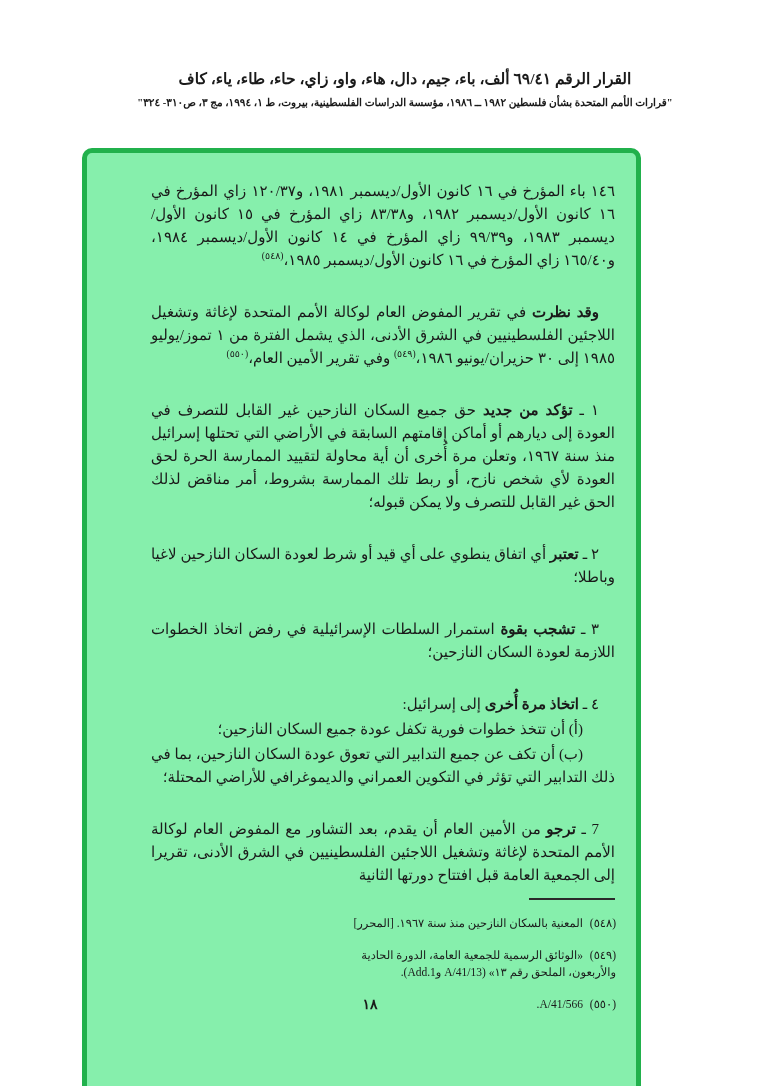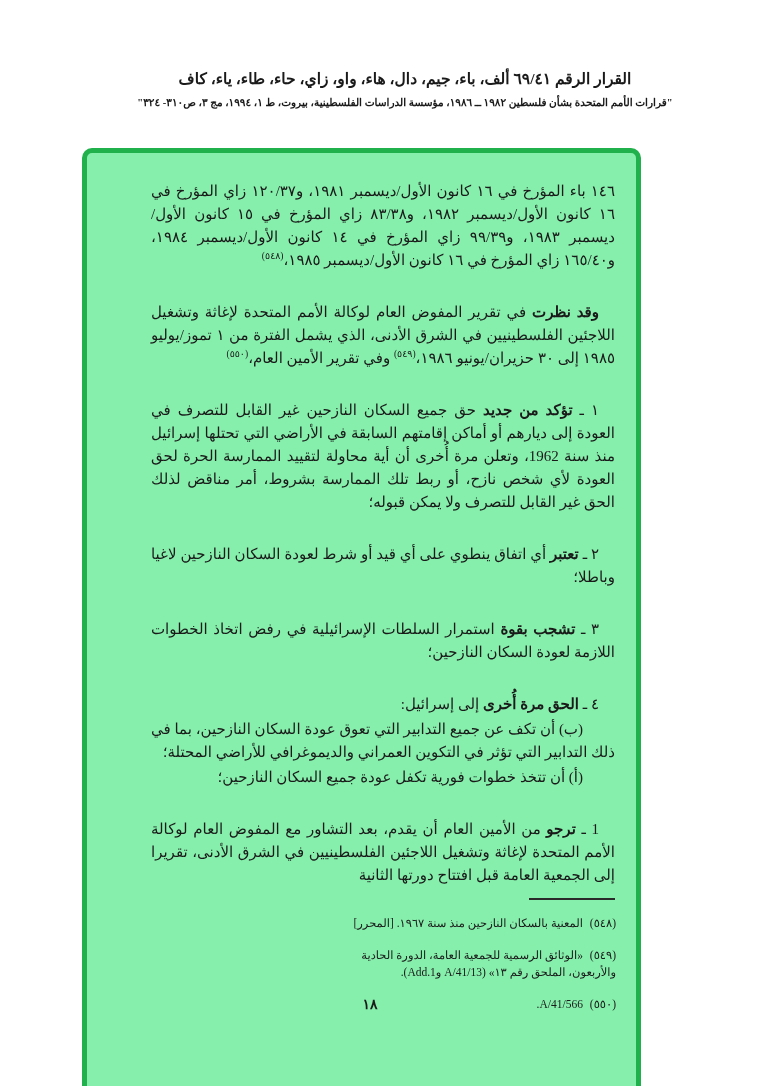--- a/index.html
+++ b/index.html
@@ -42,27 +42,27 @@
 <div class="header">
   <h1>القرار الرقم ٦٩/٤١ ألف، باء، جيم، دال، هاء، واو، زاي، حاء، طاء، ياء، كاف</h1>
   <div class="citation">"قرارات الأمم المتحدة بشأن فلسطين ١٩٨٢ ــ ١٩٨٦، مؤسسة الدراسات الفلسطينية، بيروت، ط ١، ١٩٩٤، مج ٣، ص٣١٠- ٣٢٤"</div>
 </div>
 
 <div class="green-box" style="border-color: rgb(33, 177, 76);">
   <div class="box-content">
     <div>
         <p class="para"><span>١٤٦ باء المؤرخ في ١٦ كانون الأول/ديسمبر ١٩٨١، و١٢٠/٣٧ زاي المؤرخ في ١٦ كانون الأول/ديسمبر ١٩٨٢، و٨٣/٣٨ زاي المؤرخ في ١٥ كانون الأول/ديسمبر ١٩٨٣، و٩٩/٣٩ زاي المؤرخ في ١٤ كانون الأول/ديسمبر ١٩٨٤، و١٦٥/٤٠ زاي المؤرخ في ١٦ كانون الأول/ديسمبر ١٩٨٥،</span><sup class="fnref">(٥٤٨)</sup></p>
         <p class="para indent"><b>وقد نظرت</b><span> في تقرير المفوض العام لوكالة الأمم المتحدة لإغاثة وتشغيل اللاجئين الفلسطينيين في الشرق الأدنى، الذي يشمل الفترة من ١ تموز/يوليو ١٩٨٥ إلى ٣٠ حزيران/يونيو ١٩٨٦،</span><sup class="fnref">(٥٤٩)</sup><span> وفي تقرير الأمين العام،</span><sup class="fnref">(٥٥٠)</sup></p>
-        <p class="para indent"><span class="num">١ ـ </span><b>تؤكد من جديد</b><span> حق جميع السكان النازحين غير القابل للتصرف في العودة إلى ديارهم أو أماكن إقامتهم السابقة في الأراضي التي تحتلها إسرائيل منذ سنة 1962، وتعلن مرة أُخرى أن أية محاولة لتقييد الممارسة الحرة لحق العودة لأي شخص نازح، أو ربط تلك الممارسة بشروط، أمر مناقض لذلك الحق غير القابل للتصرف ولا يمكن قبوله؛</span></p>
+        <p class="para indent"><span class="num">١ ـ </span><b>تؤكد من جديد</b><span> حق جميع السكان النازحين غير القابل للتصرف في العودة إلى ديارهم أو أماكن إقامتهم السابقة في الأراضي التي تحتلها إسرائيل منذ سنة ١٩٦٧، وتعلن مرة أُخرى أن أية محاولة لتقييد الممارسة الحرة لحق العودة لأي شخص نازح، أو ربط تلك الممارسة بشروط، أمر مناقض لذلك الحق غير القابل للتصرف ولا يمكن قبوله؛</span></p>
         <p class="para indent"><span class="num">٢ ـ </span><b>تعتبر</b><span> أي اتفاق ينطوي على أي قيد أو شرط لعودة السكان النازحين لاغيا وباطلا؛</span></p>
         <p class="para indent"><span class="num">٣ ـ </span><b>تشجب بقوة</b><span> استمرار السلطات الإسرائيلية في رفض اتخاذ الخطوات اللازمة لعودة السكان النازحين؛</span></p>
-        <p class="para indent"><span class="num">٤ ـ </span><b>الحق مرة أُخرى</b><span> إلى إسرائيل:</span></p>
+        <p class="para indent"><span class="num">٤ ـ </span><b>اتخاذ مرة أُخرى</b><span> إلى إسرائيل:</span></p>
+        <p class="para sub"><span class="num">(أ) </span><span>أن تتخذ خطوات فورية تكفل عودة جميع السكان النازحين؛</span></p>
         <p class="para sub"><span class="num">(ب) </span><span>أن تكف عن جميع التدابير التي تعوق عودة السكان النازحين، بما في ذلك التدابير التي تؤثر في التكوين العمراني والديموغرافي للأراضي المحتلة؛</span></p>
-        <p class="para sub"><span class="num">(أ) </span><span>أن تتخذ خطوات فورية تكفل عودة جميع السكان النازحين؛</span></p>
-        <p class="para indent"><span class="num">1 ـ </span><b>ترجو</b><span> من الأمين العام أن يقدم، بعد التشاور مع المفوض العام لوكالة الأمم المتحدة لإغاثة وتشغيل اللاجئين الفلسطينيين في الشرق الأدنى، تقريرا إلى الجمعية العامة قبل افتتاح دورتها الثانية</span></p>
+        <p class="para indent"><span class="num">7 ـ </span><b>ترجو</b><span> من الأمين العام أن يقدم، بعد التشاور مع المفوض العام لوكالة الأمم المتحدة لإغاثة وتشغيل اللاجئين الفلسطينيين في الشرق الأدنى، تقريرا إلى الجمعية العامة قبل افتتاح دورتها الثانية</span></p>
       </div>
     <div class="fn-sep"></div>
     <div class="footnotes">
         <p class="fn"><span class="fn-marker">(٥٤٨)</span><span> المعنية بالسكان النازحين منذ سنة ١٩٦٧. [المحرر]</span></p>
         <p class="fn"><span class="fn-marker">(٥٤٩)</span><span> «الوثائق الرسمية للجمعية العامة، الدورة الحادية والأربعون، الملحق رقم ١٣» (A/41/13 وAdd.1).</span></p>
         <p class="fn"><span class="fn-marker">(٥٥٠)</span><span> A/41/566.</span></p>
       </div>
   </div>
 </div>
 

